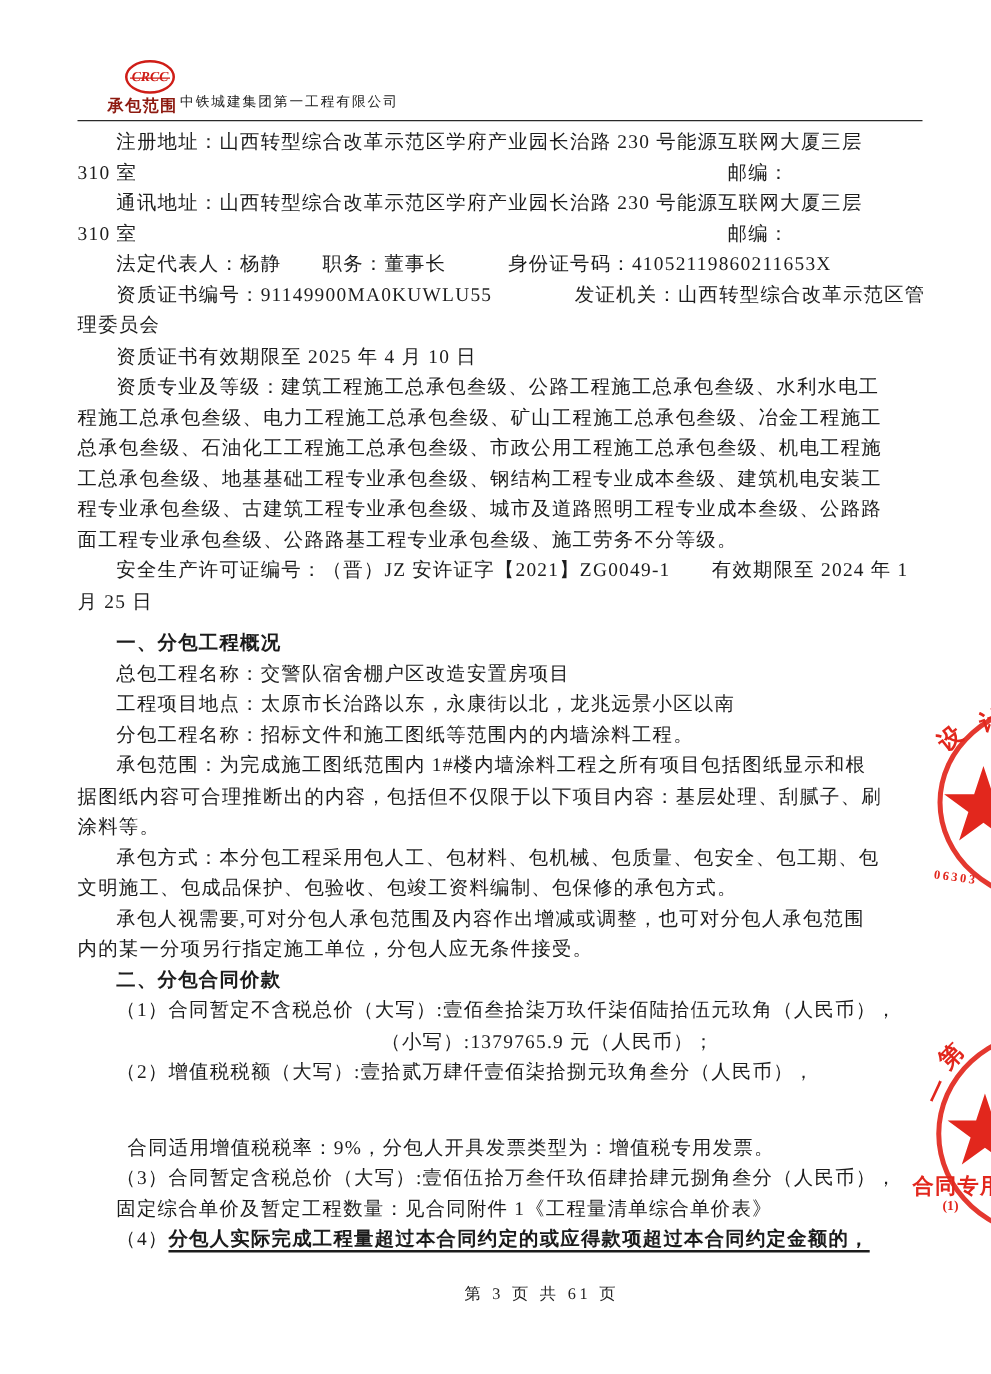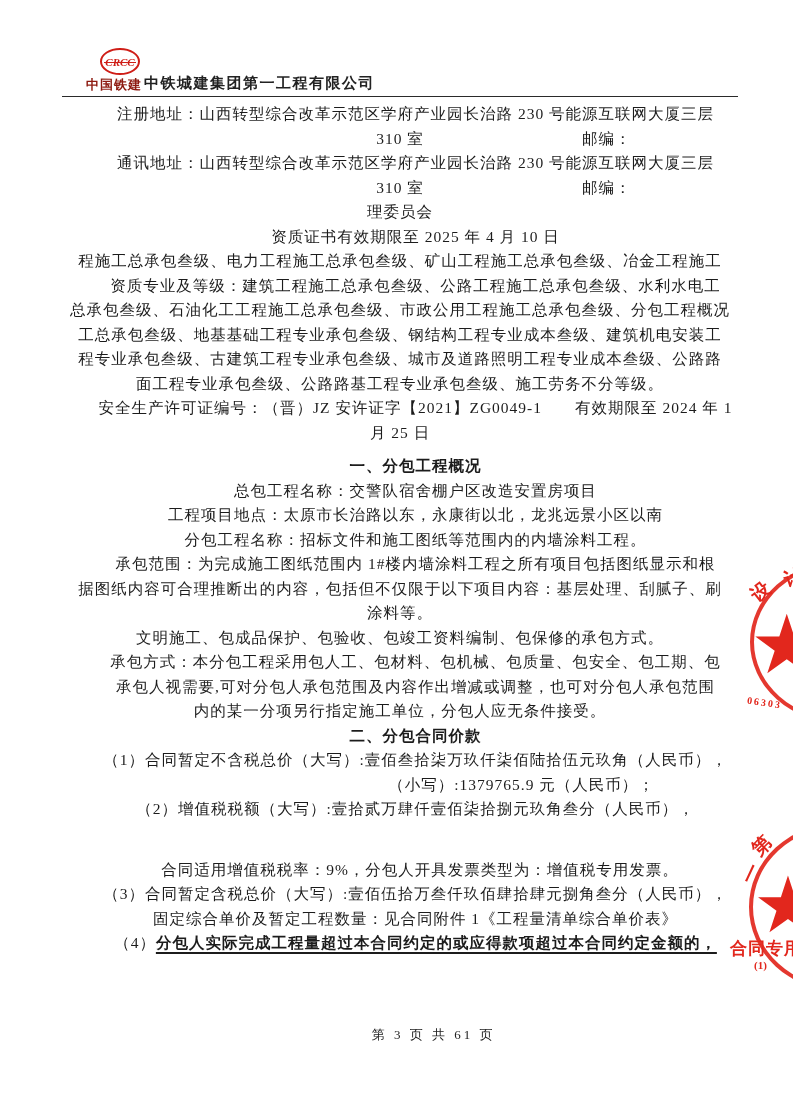--- a/index.html
+++ b/index.html
@@ -18,29 +18,29 @@
   }
   .logo-emblem:after{
     content:""; position:absolute; left:2px; right:2px; top:12px;
     border-top:1px solid #cf1d17;
   }
   .logo-cn {
     position:absolute; left:86px; top:76px; font-size:13px; font-weight:bold;
     color:#8d1a10; letter-spacing:1px; white-space:nowrap;
   }
   .company-name {
-    position:absolute; left:144px; top:74px; font-size:15px; color:#222;
-    letter-spacing:1.5px; white-space:nowrap;font-weight:bold;
+    position:absolute; left:144px; top:74px; font-size:11px; color:#222;
+    letter-spacing:1.5px; white-space:nowrap;
   }
   .header-rule {
     position:absolute; left:62px; top:96px; width:676px; height:0;
     border-top:1.5px solid #2a2a2a;
   }
   
-  .content { position:absolute; left:62px; top:102px; width:676px;text-align:center; }
+  .content { position:absolute; left:62px; top:102px; width:676px; }
   .ln {
     position:relative; height:24.5px; line-height:24.5px; font-size:15.5px;
     letter-spacing:1px; white-space:nowrap;
   }
   .indent    { padding-left:31px; }
   .indent-lg { padding-left:40px;margin-top:36px; }
   .indent-xl { padding-left:243px; }
   .heading   { font-weight:bold; }
   .spacer    { height:9px; }
   .postal    { position:absolute; left:520px; top:0; }
@@ -87,55 +87,57 @@
     position:absolute; left:754px; top:959px; font-size:11px; font-weight:bold;
     color:#e2271d; white-space:nowrap;
   }
 </style>
 </head>
 <body>
 
 <div class="page">
 
   <div class="logo-emblem">CRCC</div>
-  <div class="logo-cn">中国铁建</div>
+  <div class="logo-cn">承包范围</div>
   <div class="company-name">中铁城建集团第一工程有限公司</div>
   <div class="header-rule"></div>
 
   <div class="content">
     <div class="ln indent">注册地址：山西转型综合改革示范区学府产业园长治路 230 号能源互联网大厦三层</div>
     <div class="ln">
       <span>310 室</span>
       <span class="postal">邮编：</span>
     </div>
     <div class="ln indent">通讯地址：山西转型综合改革示范区学府产业园长治路 230 号能源互联网大厦三层</div>
     <div class="ln">
       <span>310 室</span>
       <span class="postal">邮编：</span>
     </div>
+    <div class="ln indent">法定代表人：杨静　　职务：董事长　　　身份证号码：41052119860211653X</div>
+    <div class="ln indent">资质证书编号：91149900MA0KUWLU55　　　　发证机关：山西转型综合改革示范区管</div>
     <div class="ln">理委员会</div>
     <div class="ln indent">资质证书有效期限至 2025 年 4 月 10 日</div>
+    <div class="ln indent">资质专业及等级：建筑工程施工总承包叁级、公路工程施工总承包叁级、水利水电工</div>
     <div class="ln">程施工总承包叁级、电力工程施工总承包叁级、矿山工程施工总承包叁级、冶金工程施工</div>
-    <div class="ln indent">资质专业及等级：建筑工程施工总承包叁级、公路工程施工总承包叁级、水利水电工</div>
-    <div class="ln">总承包叁级、石油化工工程施工总承包叁级、市政公用工程施工总承包叁级、分包工程概况</div>
+    <div class="ln">总承包叁级、石油化工工程施工总承包叁级、市政公用工程施工总承包叁级、机电工程施</div>
     <div class="ln">工总承包叁级、地基基础工程专业承包叁级、钢结构工程专业成本叁级、建筑机电安装工</div>
     <div class="ln">程专业承包叁级、古建筑工程专业承包叁级、城市及道路照明工程专业成本叁级、公路路</div>
     <div class="ln">面工程专业承包叁级、公路路基工程专业承包叁级、施工劳务不分等级。</div>
     <div class="ln indent">安全生产许可证编号：（晋）JZ 安许证字【2021】ZG0049-1　　有效期限至 2024 年 1</div>
     <div class="ln">月 25 日</div>
     <div class="spacer"></div>
     <div class="ln indent heading">一、分包工程概况</div>
     <div class="ln indent">总包工程名称：交警队宿舍棚户区改造安置房项目</div>
     <div class="ln indent">工程项目地点：太原市长治路以东，永康街以北，龙兆远景小区以南</div>
     <div class="ln indent">分包工程名称：招标文件和施工图纸等范围内的内墙涂料工程。</div>
     <div class="ln indent">承包范围：为完成施工图纸范围内 1#楼内墙涂料工程之所有项目包括图纸显示和根</div>
     <div class="ln">据图纸内容可合理推断出的内容，包括但不仅限于以下项目内容：基层处理、刮腻子、刷</div>
     <div class="ln">涂料等。</div>
+    <div class="ln indent">承包方式：本分包工程采用包人工、包材料、包机械、包质量、包安全、包工期、包</div>
     <div class="ln">文明施工、包成品保护、包验收、包竣工资料编制、包保修的承包方式。</div>
-    <div class="ln indent">承包方式：本分包工程采用包人工、包材料、包机械、包质量、包安全、包工期、包</div>
     <div class="ln indent">承包人视需要,可对分包人承包范围及内容作出增减或调整，也可对分包人承包范围</div>
     <div class="ln">内的某一分项另行指定施工单位，分包人应无条件接受。</div>
     <div class="ln indent heading">二、分包合同价款</div>
     <div class="ln indent">（1）合同暂定不含税总价（大写）:壹佰叁拾柒万玖仟柒佰陆拾伍元玖角（人民币），</div>
     <div class="ln indent-xl">（小写）:1379765.9 元（人民币）；</div>
     <div class="ln indent">（2）增值税税额（大写）:壹拾贰万肆仟壹佰柒拾捌元玖角叁分（人民币），</div>
     <div class="ln indent-lg">合同适用增值税税率：9%，分包人开具发票类型为：增值税专用发票。</div>
     <div class="ln indent">（3）合同暂定含税总价（大写）:壹佰伍拾万叁仟玖佰肆拾肆元捌角叁分（人民币），</div>
     <div class="ln indent">固定综合单价及暂定工程数量：见合同附件 1《工程量清单综合单价表》</div>
     <div class="ln indent">

